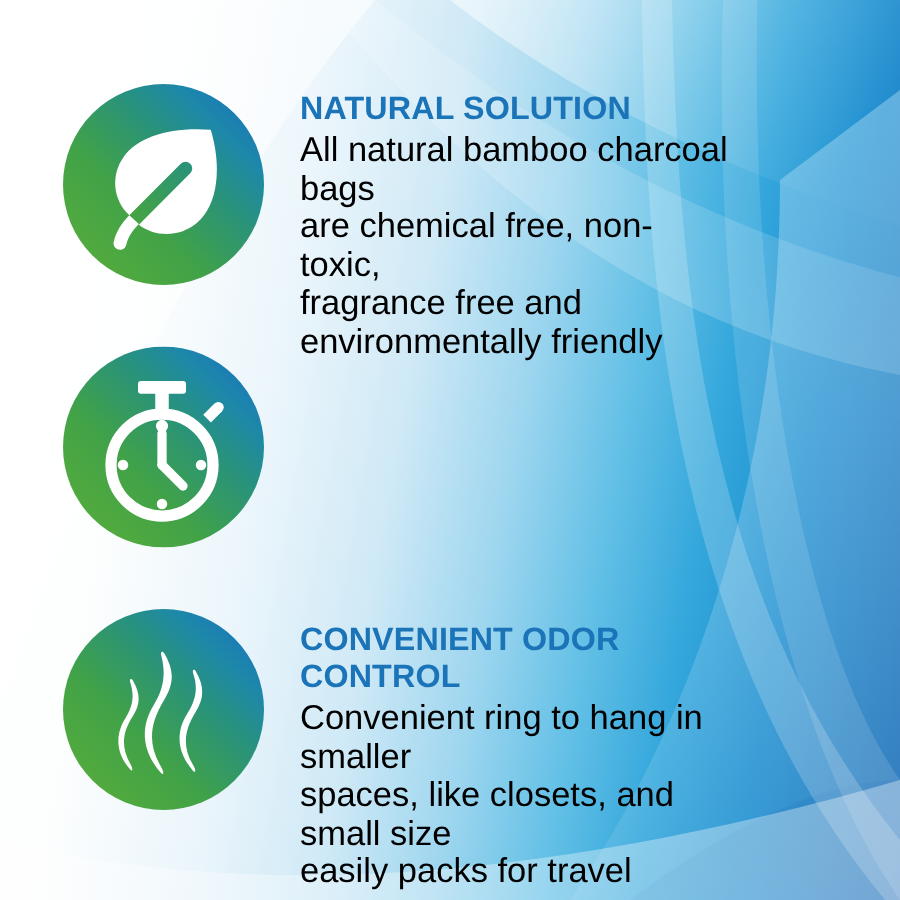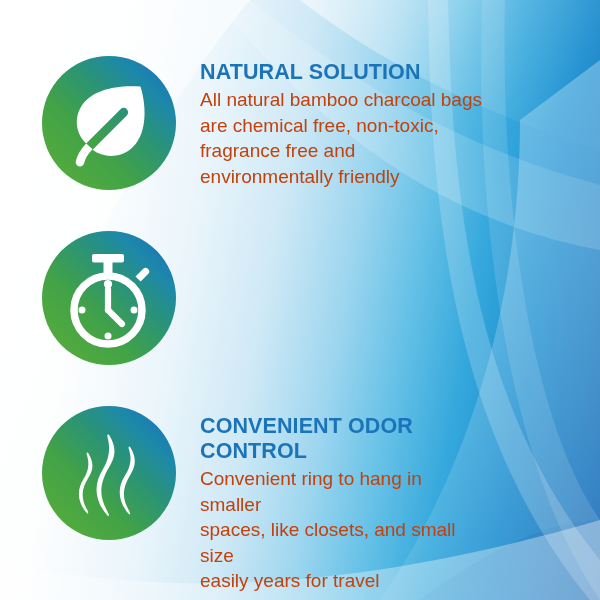--- a/index.html
+++ b/index.html
@@ -83,24 +83,24 @@
     line-height: 25px;
     font-weight: bold;
     letter-spacing: 0.1px;
     color: #1b74b8;
     text-transform: uppercase;
   }
 
   .feature-body {
     margin: 2px 0 0 0;
     font-family: "Liberation Sans", sans-serif;
-    font-size: 19px;
+    font-size: 23px;
     line-height: 25.5px;
     font-weight: normal;
-    color: #c2410c;
+    color: #000000;
     white-space: pre-line;
   }
 
   #row-0 .feature-text { padding-top: 4px; }
   #row-1 .feature-text { padding-top: 22px; }
   #row-2 .feature-text { padding-top: 8px; }
 </style>
 </head>
 <body>
 
@@ -214,17 +214,17 @@
           <path d="M88.5,41.5 C94.5,52 94,59.5 88.5,68.5 C80.5,81.5 79.5,92 87,104.5
                    C89,108 88.1,109.6 86.6,107.8 C75,94.5 75.8,80.5 83,69.5
                    C89,60.2 89.9,52 86.8,43 C86,40.6 87.4,39.7 88.5,41.5 Z"></path>
         </g>
       </svg>
     </div>
     <div class="feature-text">
       <h2 class="feature-title">CONVENIENT ODOR CONTROL</h2>
       <p class="feature-body">Convenient ring to hang in smaller
 spaces, like closets, and small size
-easily years for travel</p>
+easily packs for travel</p>
     </div>
   </div>
 
 </div>
 
 </body></html>

